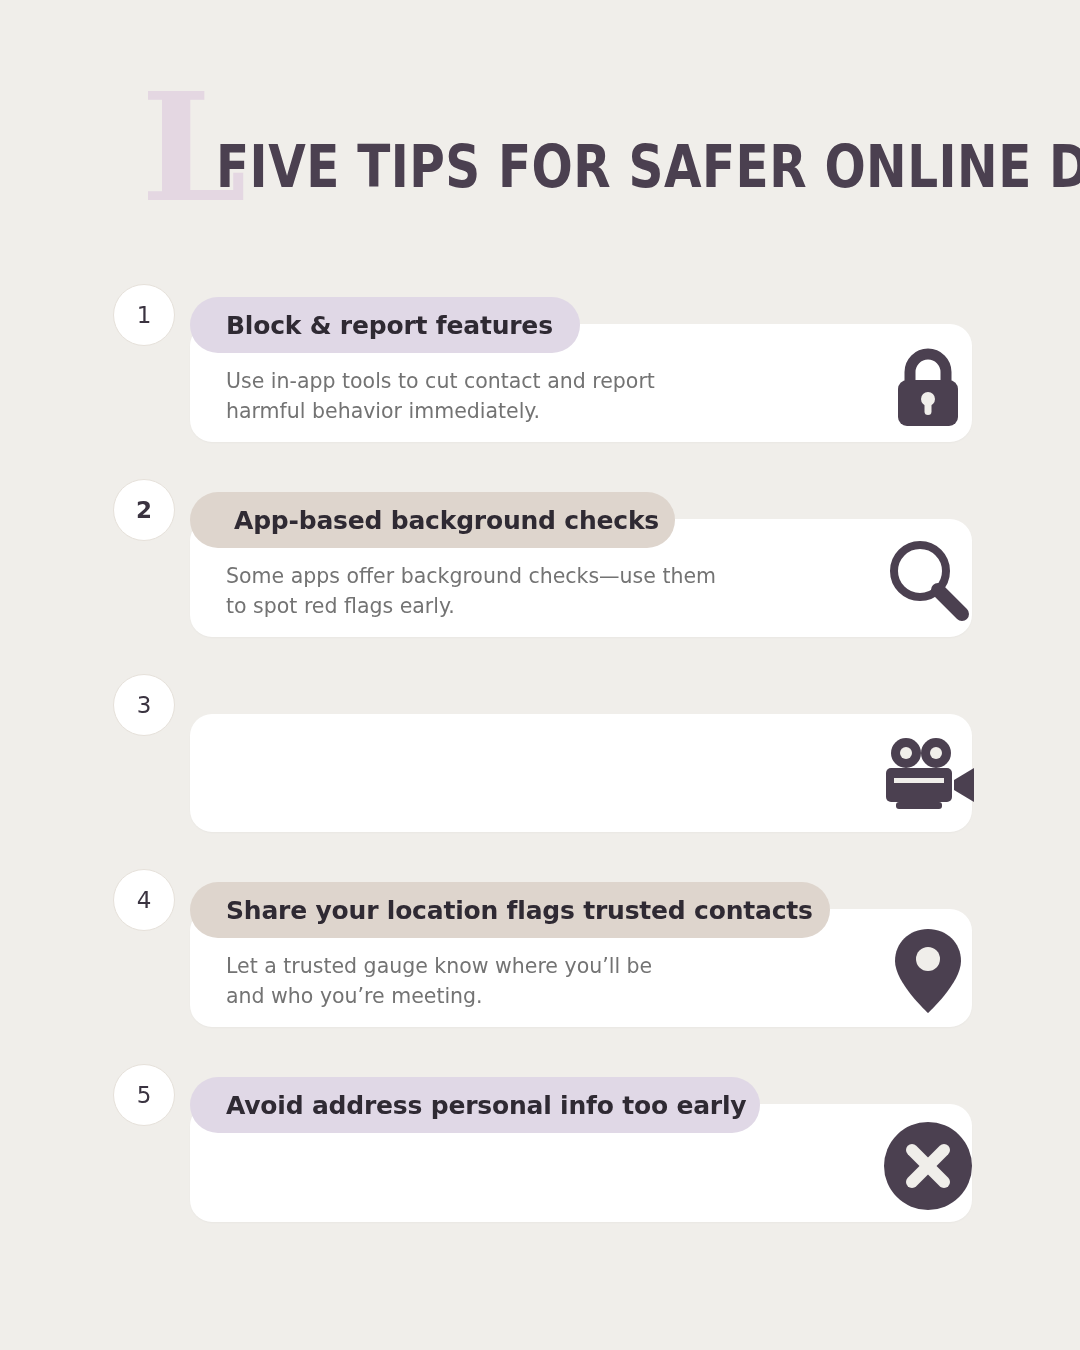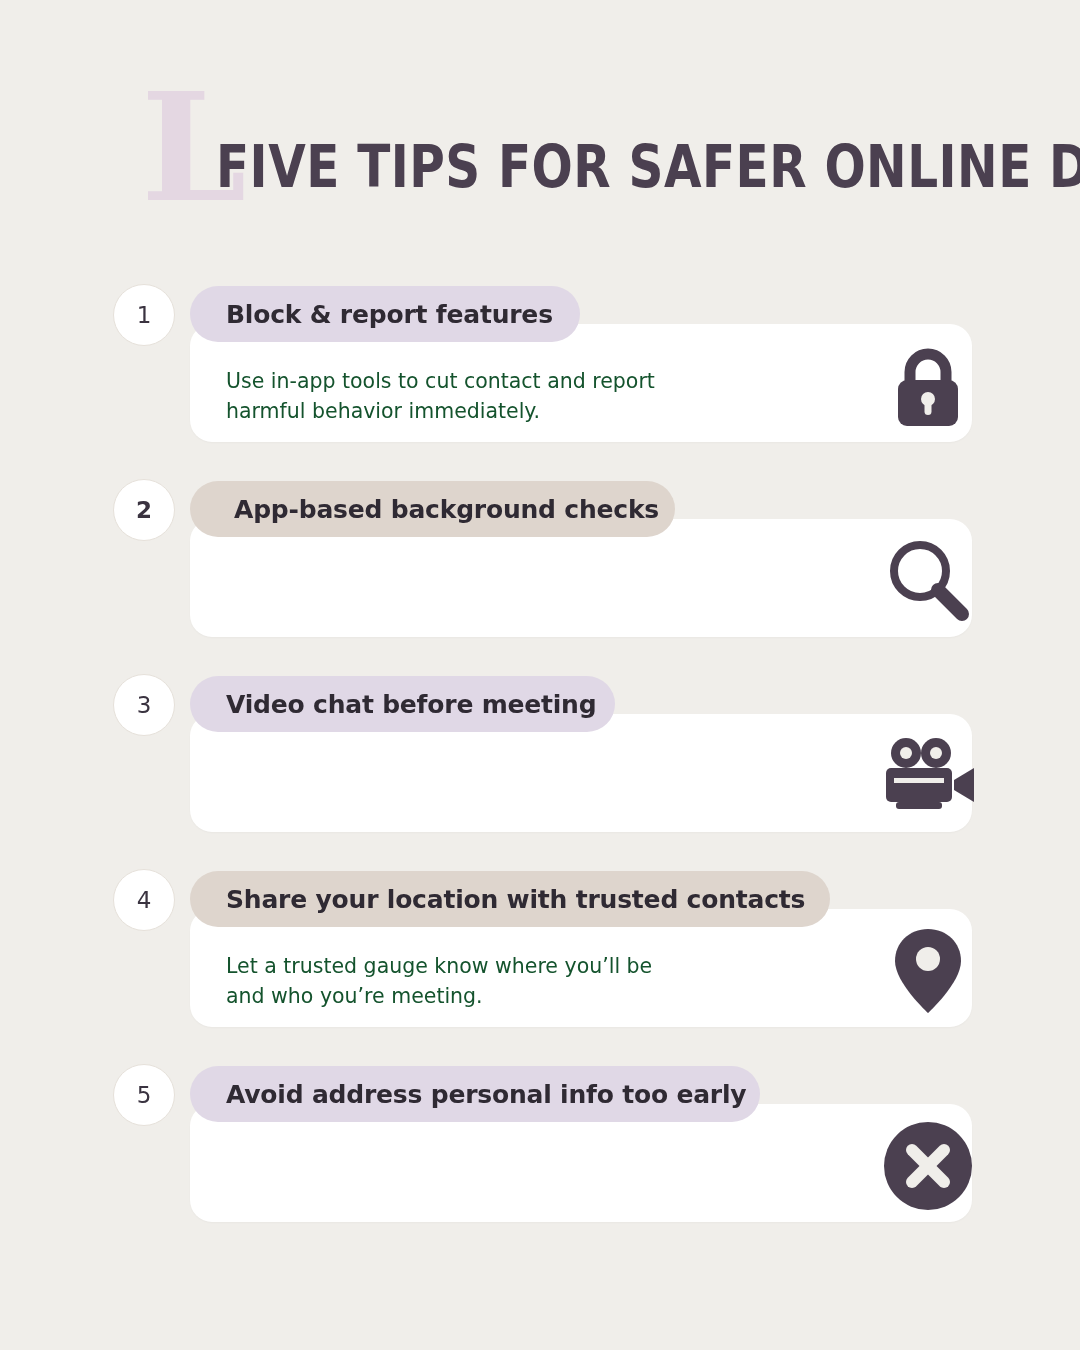--- a/index.html
+++ b/index.html
@@ -68,21 +68,21 @@
     width: 782px;
     height: 118px;
     background: #ffffff;
     border-radius: 22px;
     box-shadow: 0 1px 2px rgba(0,0,0,0.03);
   }
 
   .pill {
     position: absolute;
     left: 190px;
-    top: 0px;
+    top: 11px;
     height: 56px;
     border-radius: 28px;
     display: flex;
     align-items: center;
     padding-left: 36px;
     padding-right: 36px;
     box-sizing: border-box;
   }
   .pill-purple { background: #e0d8e6; }
   .pill-beige  { background: #ded5cd; }
@@ -114,21 +114,21 @@
   }
   .badge.bold { font-weight: 700; }
 
   .desc {
     position: absolute;
     left: 226px;
     top: 80px;
     font-family: "DejaVu Sans", sans-serif;
     font-size: 20.5px;
     line-height: 30px;
-    color: #14532d;
+    color: #737373;
     white-space: pre-line;
   }
 
   .icon {
     position: absolute;
     right: 104px;
     top: 52px;
     width: 96px;
     height: 96px;
     display: flex;
@@ -164,52 +164,51 @@
       </svg>
     </div>
   </div>
 
   <div class="row">
     <div class="card"></div>
     <div class="pill pill-beige" style="width:485px;">
       <span class="pill-title" style="margin-left:8px;">App-based background checks</span>
     </div>
     <div class="badge bold">2</div>
+    <div class="desc">Some apps offer background checks—use them
+to spot red flags early.</div>
     <div class="icon">
       <svg width="92" height="92" viewBox="0 0 92 92">
         <circle cx="38" cy="36" r="26" fill="none" stroke="#4b4050" stroke-width="8"></circle>
         <line x1="56" y1="55" x2="80" y2="79" stroke="#4b4050" stroke-width="14" stroke-linecap="round"></line>
       </svg>
     </div>
   </div>
 
   <div class="row">
     <div class="card"></div>
-    <div class="pill pill-purple" style="width:425px;">
-      <span class="pill-title">Video chat before meeting</span>
-    </div>
     <div class="badge">3</div>
     <div class="icon">
       <svg width="96" height="80" viewBox="0 0 96 80">
         <circle cx="26" cy="17" r="15" fill="#4b4050"></circle>
         <circle cx="26" cy="17" r="6" fill="#f0eeea"></circle>
         <circle cx="56" cy="17" r="15" fill="#4b4050"></circle>
         <circle cx="56" cy="17" r="6" fill="#f0eeea"></circle>
         <rect x="6" y="32" width="66" height="34" rx="5" fill="#4b4050"></rect>
         <rect x="14" y="42" width="50" height="5" fill="#f0eeea"></rect>
         <path d="M74 44 L94 32 L94 66 L74 54 Z" fill="#4b4050"></path>
         <rect x="16" y="66" width="46" height="7" rx="3" fill="#4b4050"></rect>
       </svg>
     </div>
   </div>
 
   <div class="row">
     <div class="card"></div>
     <div class="pill pill-beige" style="width:640px;">
-      <span class="pill-title">Share your location with trusted contacts</span>
+      <span class="pill-title">Share your location flags trusted contacts</span>
     </div>
     <div class="badge">4</div>
     <div class="desc">Let a trusted gauge know where you’ll be
 and who you’re meeting.</div>
     <div class="icon">
       <svg width="74" height="92" viewBox="0 0 74 92">
         <path d="M37 4 C18 4 4 18 4 36 C4 58 37 88 37 88 C37 88 70 58 70 36 C70 18 56 4 37 4 Z" fill="#4b4050"></path>
         <circle cx="37" cy="34" r="12" fill="#f0eeea"></circle>
       </svg>
     </div>

